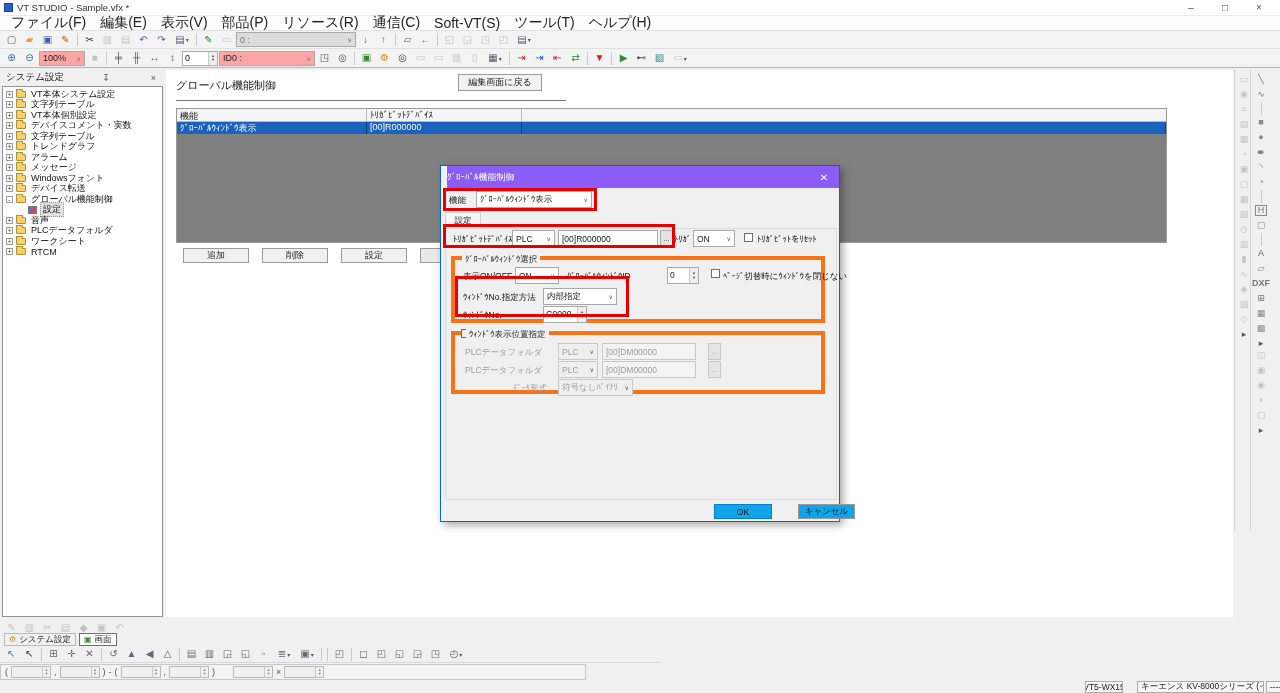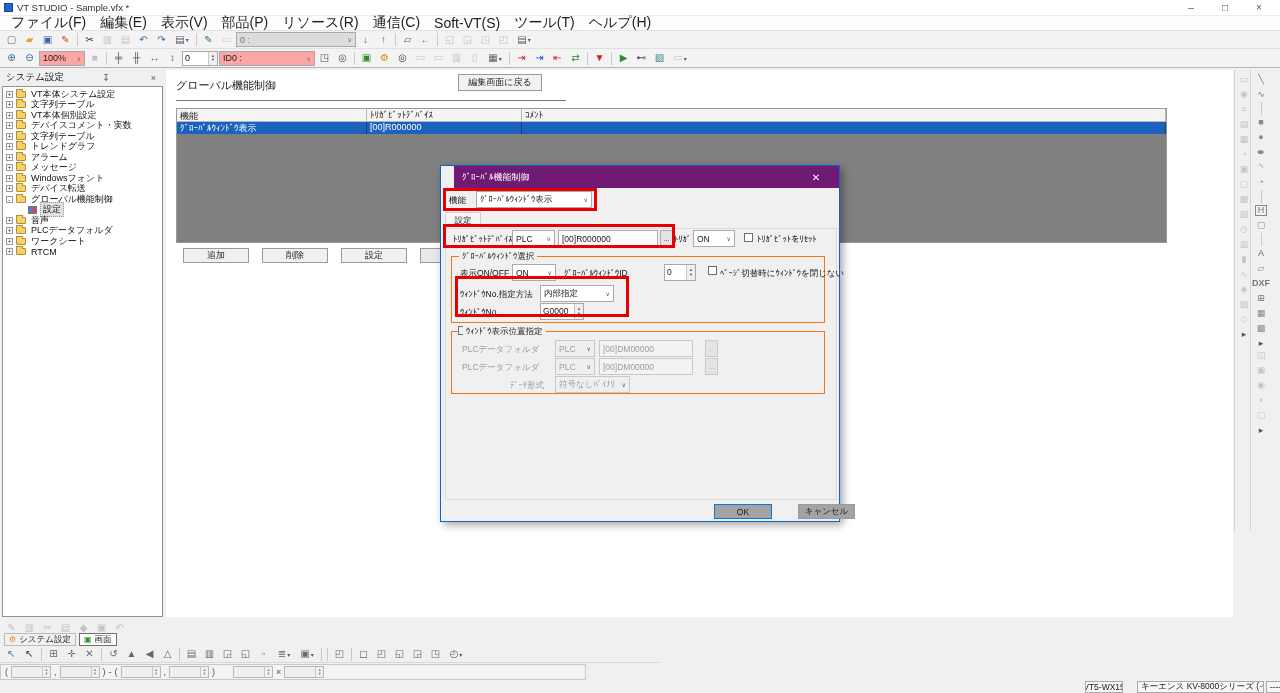--- a/index.html
+++ b/index.html
@@ -66,42 +66,42 @@
 .mbtn.disabled{color:#9d9d9d;background:#e9e9e9}
 
 
 .vline{position:absolute;top:70px;width:1px;height:460px;background:#d4d4d4}
 .vcol{position:absolute;display:flex;flex-direction:column;align-items:center}
 .vcol .tbi{height:15px;width:16px}
 .vcol .tbi span{font-size:9px}
 
 
 .dlg{position:absolute;left:440px;top:165px;width:400px;height:357px;background:#f0f0f0;border:1px solid #0a66c2;box-shadow:3px 3px 8px rgba(0,0,0,.35);z-index:10}
-.dlg-tb{position:absolute;left:13px;top:0;right:0;height:22px;background:#701a75;display:flex;align-items:center;padding:0 8px}
+.dlg-tb{position:absolute;left:6px;top:0;right:0;height:22px;background:#8b5cf6;display:flex;align-items:center;padding:0 0}
 .dlg-title{color:#fff;font-size:9px}
 .dlg-x{margin-left:auto;color:#fff;font-size:10px;width:30px;text-align:center}
 .dl{position:absolute;font-size:8.5px;color:#111;white-space:nowrap}
 .dl.dim{color:#9c9c9c}
 .dsel{position:absolute;height:17px;background:#fff;border:1px solid #a9a9a9;display:flex;align-items:center;justify-content:space-between;padding:0 3px;font-size:8.5px}
 .dsel .ca{font-size:6px;color:#555;margin-left:2px}
 .dsel.dis{background:#efefef;color:#9c9c9c;border-color:#c9c9c9}
 .dfld{position:absolute;height:17px;background:#fff;border:1px solid #a9a9a9;font-size:8.5px;padding:0 3px;display:flex;align-items:center;white-space:nowrap;overflow:hidden}
 .dfld.dis{background:#f3f3f3;color:#9c9c9c;border-color:#c9c9c9}
 .dbrowse{position:absolute;width:13px;height:17px;border:1px solid #a9a9a9;background:#e4e4e4;font-size:7px;display:flex;align-items:center;justify-content:center}
 .dbrowse.dis{color:#ababab;border-color:#c9c9c9}
 .dspin{position:absolute;height:17px;background:#fff;border:1px solid #a9a9a9;display:flex;font-size:8.5px}
 .dspin .cv{flex:1;padding:2px 2px;overflow:hidden}
 .dspin .sb{width:9px;border-left:1px solid #c9c9c9;background:#efefef;display:flex;flex-direction:column;align-items:center;justify-content:center}
 .dspin .sb i{font-style:normal;font-size:4px;line-height:4.5px;color:#555}
 .cbx{position:absolute;width:9px;height:9px;border:1px solid #6e6e6e;background:#fff}
 .dtab{position:absolute;left:4px;top:46px;width:36px;height:17px;background:#f5f5f5;border:1px solid #d0d0d0;border-bottom:none;font-size:8.5px;display:flex;align-items:center;justify-content:center}
 .dpanel{position:absolute;left:4px;top:62px;width:392px;height:272px;border:1px solid #dcdcdc;background:#f0f0f0}
-.grp{position:absolute;border:1px solid #f97316}
+.grp{position:absolute;border:4px solid #f97316}
 .grp-lg{position:absolute;top:-6px;left:7px;background:#f0f0f0;padding:0 3px;font-size:8.5px;white-space:nowrap}
-.dbtn{position:absolute;width:58px;height:15px;border:1px solid #9a9a9a;background:#a3a3a3;font-size:8.5px;display:flex;align-items:center;justify-content:center}
+.dbtn{position:absolute;width:58px;height:15px;border:1px solid #9a9a9a;background:#0ea5e9;font-size:8.5px;display:flex;align-items:center;justify-content:center}
 .dbtn.default{border:1px solid #0a7ad8}
 .redbox{position:absolute;border:3px solid #e60000;z-index:20;pointer-events:none}
 
 
 .minibar{position:absolute;left:3px;top:620px;display:flex;gap:1px}
 .sidetabs{position:absolute;left:4px;top:633px;display:flex;gap:3px}
 .stab{height:13px;display:flex;align-items:center;gap:3px;padding:0 4px;font-size:8.5px;border:1px solid #b9b9b9;background:#f0f0f0}
 .stab.active{border:1px solid #6f6f6f;background:#fdfdfd}
 .stab .tg{font-size:8px}
 .botstrip{position:absolute;left:0;top:646px;width:660px;height:17px;display:flex;align-items:center;padding:0 3px;border-bottom:1px solid #d8d8d8;gap:1px}
@@ -400,21 +400,20 @@
   </div>
 
 <div class="main">
   <div class="pg-title">グローバル機能制御</div>
   <div class="back-btn">編集画面に戻る</div>
   <div class="h-rule"></div>
   <div class="dtable">
       <div class="dt-head">
         <div class="dt-hc" style="width: 190px;">機能</div>
         <div class="dt-hc" style="width: 155px;">ﾄﾘｶﾞﾋﾞｯﾄﾃﾞﾊﾞｲｽ</div>
-        <div class="dt-hc" style="width: 644px;">ｺﾒﾝﾄ</div>
       </div>
       <div class="dt-row">
         <div class="dt-c" style="width: 190px;">ｸﾞﾛｰﾊﾞﾙｳｨﾝﾄﾞｳ表示</div>
         <div class="dt-c" style="width: 155px;">[00]R000000</div>
         <div class="dt-c" style="width: 644px;"></div>
       </div>
     </div>
   <div class="mbtns">
       <div class="mbtn">追加</div>
       <div class="mbtn">削除</div>

